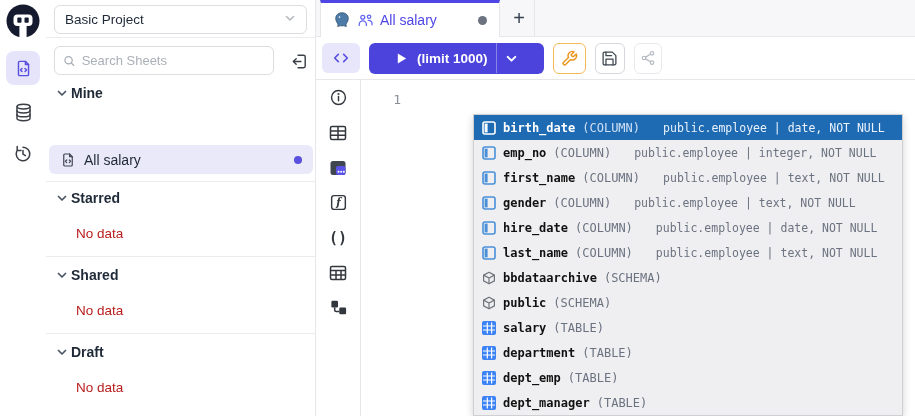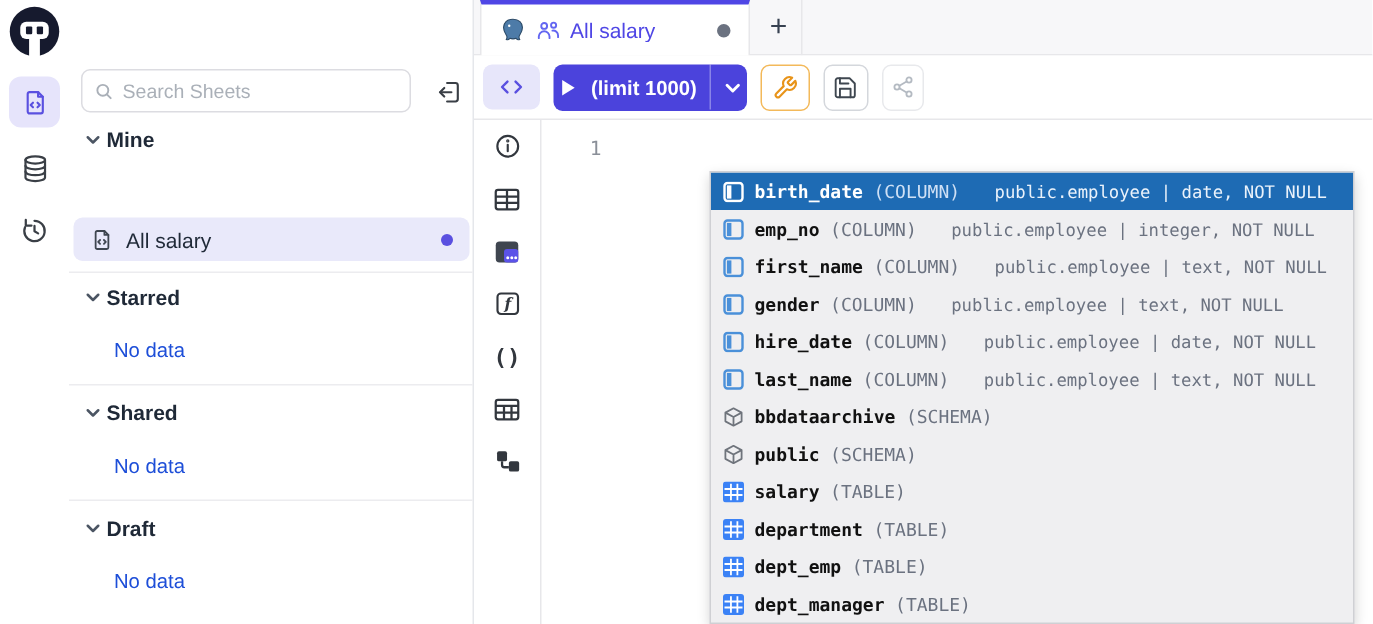--- a/index.html
+++ b/index.html
@@ -33,21 +33,21 @@
     font-size:14px; font-weight:600; color:#1f2937; cursor:pointer; }
   .sec-head .chev { color:#4b5563; display:flex; }
   .side-item { position:absolute; left:3px; width:264px; height:29px; display:flex;
     align-items:center; gap:8px; padding:0 11px; border-radius:6px; font-size:14px;
     color:#1f2937; cursor:pointer; }
   .side-item.selected { background:#e9e9fa; }
   .side-item .doc { color:#3f4650; display:flex; }
   .side-item .tail { margin-left:auto; display:flex; align-items:center; }
   .dot { width:8px; height:8px; border-radius:50%; background:#5a50e0; }
   .ellipsis { color:#4b5563; }
-  .no-data { position:absolute; left:30px; font-size:13.5px; color:#1d4ed8; }
+  .no-data { position:absolute; left:30px; font-size:13.5px; color:#b91c1c; }
   .divider { position:absolute; left:0; width:100%; border-top:1px solid #ececef; }
 
   
   .main { position:absolute; left:316px; top:0; width:599px; height:416px; }
   .tabbar { position:absolute; left:0; top:0; width:100%; height:37px; background:#f7f7f9;
     border-bottom:1px solid #e7e7ea; }
   .tab { position:absolute; left:4px; top:0; width:180px; height:37px; background:#fff;
     border-top:3px solid #4f46e5; border-right:1px solid #e7e7ea; border-left:1px solid #e7e7ea;
     display:flex; align-items:center; gap:6px; padding:0 12px; cursor:pointer; }
   .tab-title { font-size:14px; color:#4f46e5; font-weight:500; white-space:nowrap;
@@ -55,21 +55,21 @@
   .tab-dot { margin-left:auto; width:9px; height:9px; border-radius:50%; background:#6b7280; }
   .newtab { position:absolute; left:188px; top:0; width:31px; height:37px; display:flex;
     align-items:center; justify-content:center; font-size:20px; color:#374151;
     border-right:1px solid #e7e7ea; cursor:pointer; }
 
   .toolbar { position:absolute; left:0; top:37px; width:100%; height:43px; background:#fff;
     border-bottom:1px solid #e7e7ea; display:flex; align-items:center; padding-left:6px; gap:9px; }
   .code-toggle { width:38px; height:30px; border-radius:6px; background:#e7e6fa; color:#5a50e0;
     display:flex; align-items:center; justify-content:center; cursor:pointer; }
   .run-btn { height:31px; border-radius:6px; background:#4b43dc; color:#fff; border:none;
-    display:flex; align-items:center; gap:9px; padding:0 3px; cursor:pointer;
+    display:flex; align-items:center; gap:9px; padding:0 26px; cursor:pointer;
     font-family:"Liberation Sans", sans-serif; }
   .run-label { font-size:13.5px; font-weight:700; color:#fff; }
   .run-sep { width:1px; height:30px; background:rgba(255,255,255,.35); margin:0 -1px; }
   .tb-btn { height:31px; border-radius:6px; background:#fff; display:flex; align-items:center;
     justify-content:center; cursor:pointer; }
   .wrench-btn { width:33px; border:1px solid #f3b95a; color:#e8941a; }
   .save-btn  { width:30px; border:1px solid #d4d7dc; color:#3f4750; }
   .share-btn { width:28px; border:1px solid #e8e9ec; color:#b4bac2; }
 
   .workspace { position:absolute; left:0; top:80px; width:100%; height:336px; }
@@ -139,20 +139,30 @@
     <div class="rail-btn" style="top:137px">
       <svg width="20" height="20" viewBox="0 0 20 20" fill="none" stroke="currentColor" stroke-width="1.5" stroke-linecap="round" stroke-linejoin="round">
         <path d="M10 3.2a6.8 6.8 0 1 1-6.3 4.2"></path>
         <path d="M4.2 2.6v3.8H8"></path>
         <path d="M10 6.6v3.6l2.4 1.4"></path>
       </svg>
     </div>
   </div>
 
   <div class="sidebar">
+    <div class="proj-row">
+      <div class="proj-select">
+        <span>Basic Project</span>
+        <span class="chev">
+          <svg width="12" height="12" viewBox="0 0 12 12" fill="none" stroke="currentColor" stroke-width="1.6" stroke-linecap="round" stroke-linejoin="round">
+              <path d="m2.5 4.5 3.5 3.5 3.5-3.5"></path>
+            </svg>
+        </span>
+      </div>
+    </div>
 
     <div class="search-box">
       <svg width="14" height="14" viewBox="0 0 16 16" fill="none" stroke="#aab0b8" stroke-width="1.6" stroke-linecap="round">
         <circle cx="7" cy="7" r="4.6"></circle>
           <path d="m10.6 10.6 3 3"></path>
       </svg>
       <input type="text" placeholder="Search Sheets" style="">
     </div>
     <div class="import-btn">
       <svg width="19" height="19" viewBox="0 0 20 20" fill="none" stroke="currentColor" stroke-width="1.5" stroke-linecap="round" stroke-linejoin="round">

